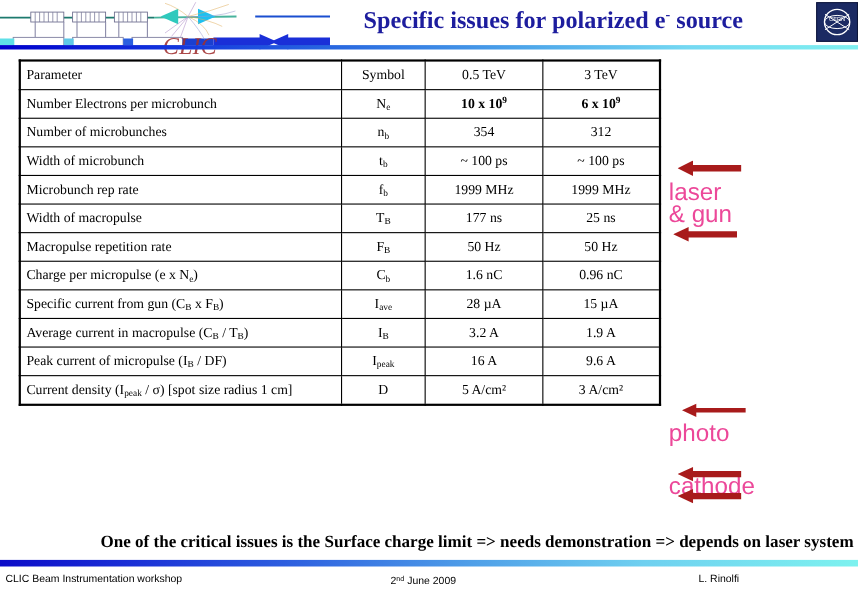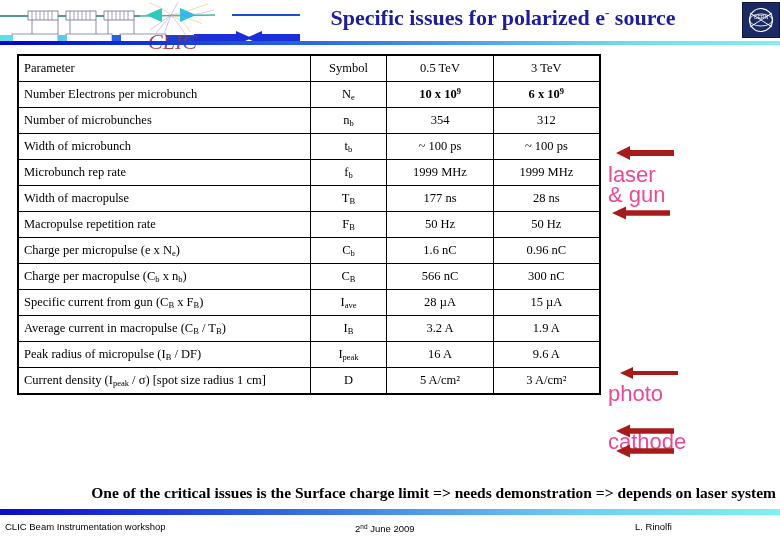--- a/index.html
+++ b/index.html
@@ -218,54 +218,48 @@
           <tr>
             <td class="p">Microbunch rep rate</td>
             <td class="s"><span>f</span><sub>b</sub></td>
             <td class="v red"><span>1999 MHz</span></td>
             <td class="v red"><span>1999 MHz</span></td>
           </tr>
           <tr>
             <td class="p">Width of macropulse</td>
             <td class="s"><span>T</span><sub>B</sub></td>
             <td class="v"><span>177 ns</span></td>
-            <td class="v"><span>28 ns</span></td>
+            <td class="v"><span>25 ns</span></td>
           </tr>
           <tr>
             <td class="p">Macropulse repetition rate</td>
             <td class="s"><span>F</span><sub>B</sub></td>
             <td class="v"><span>50 Hz</span></td>
             <td class="v"><span>50 Hz</span></td>
           </tr>
           <tr>
             <td class="p"><span>Charge per micropulse (e x N</span><sub>e</sub><span>)</span></td>
             <td class="s"><span>C</span><sub>b</sub></td>
             <td class="v"><span>1.6 nC</span></td>
             <td class="v"><span>0.96 nC</span></td>
           </tr>
           <tr>
-            <td class="p"><span>Charge per macropulse (C</span><sub>b</sub><span> x n</span><sub>b</sub><span>)</span></td>
-            <td class="s"><span>C</span><sub>B</sub></td>
-            <td class="v"><span>566 nC</span></td>
-            <td class="v"><span>300 nC</span></td>
-          </tr>
-          <tr>
             <td class="p"><span>Specific current from gun (C</span><sub>B</sub><span> x F</span><sub>B</sub><span>)</span></td>
             <td class="s"><span>I</span><sub>ave</sub></td>
             <td class="v"><span>28 µA</span></td>
             <td class="v"><span>15 µA</span></td>
           </tr>
           <tr>
             <td class="p"><span>Average current in macropulse (C</span><sub>B</sub><span> / T</span><sub>B</sub><span>)</span></td>
             <td class="s"><span>I</span><sub>B</sub></td>
             <td class="v red"><span>3.2 A</span></td>
             <td class="v red"><span>1.9 A</span></td>
           </tr>
           <tr>
-            <td class="p"><span>Peak radius of micropulse (I</span><sub>B</sub><span> / DF)</span></td>
+            <td class="p"><span>Peak current of micropulse (I</span><sub>B</sub><span> / DF)</span></td>
             <td class="s"><span>I</span><sub>peak</sub></td>
             <td class="v red"><span>16 A</span></td>
             <td class="v red"><span>9.6 A</span></td>
           </tr>
           <tr>
             <td class="p"><span>Current density (I</span><sub>peak</sub><span> / σ) [spot size radius 1 cm]</span></td>
             <td class="s"><span>D</span></td>
             <td class="v red"><span>5 A/cm²</span></td>
             <td class="v red"><span>3 A/cm²</span></td>
           </tr>

